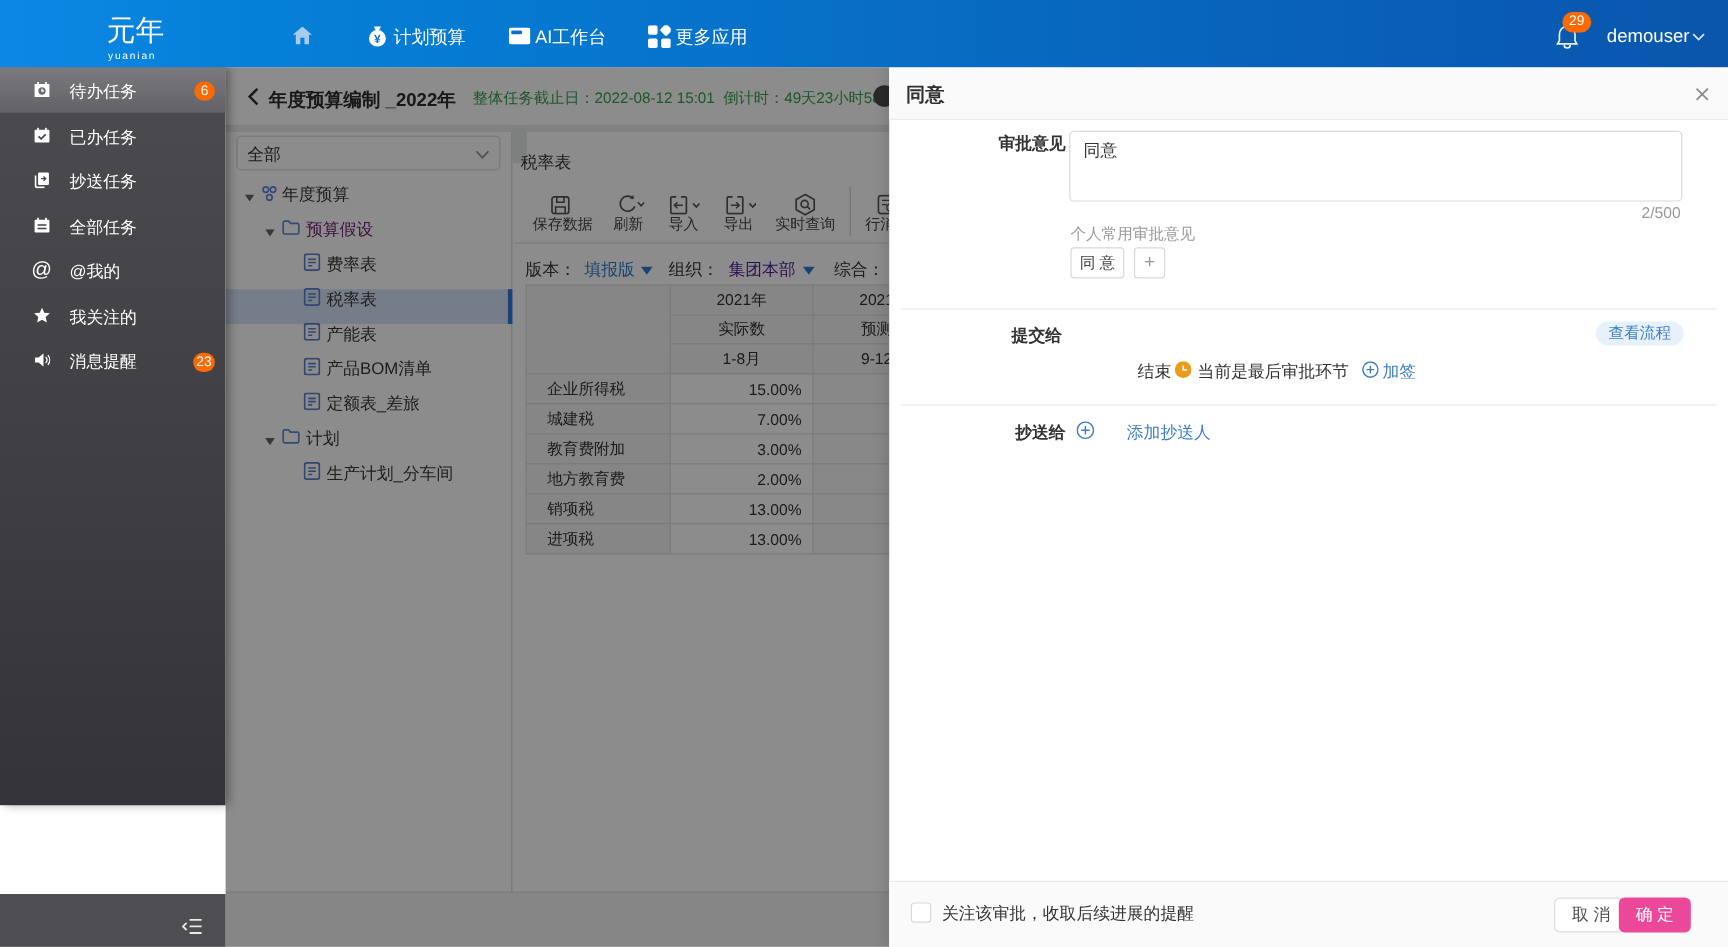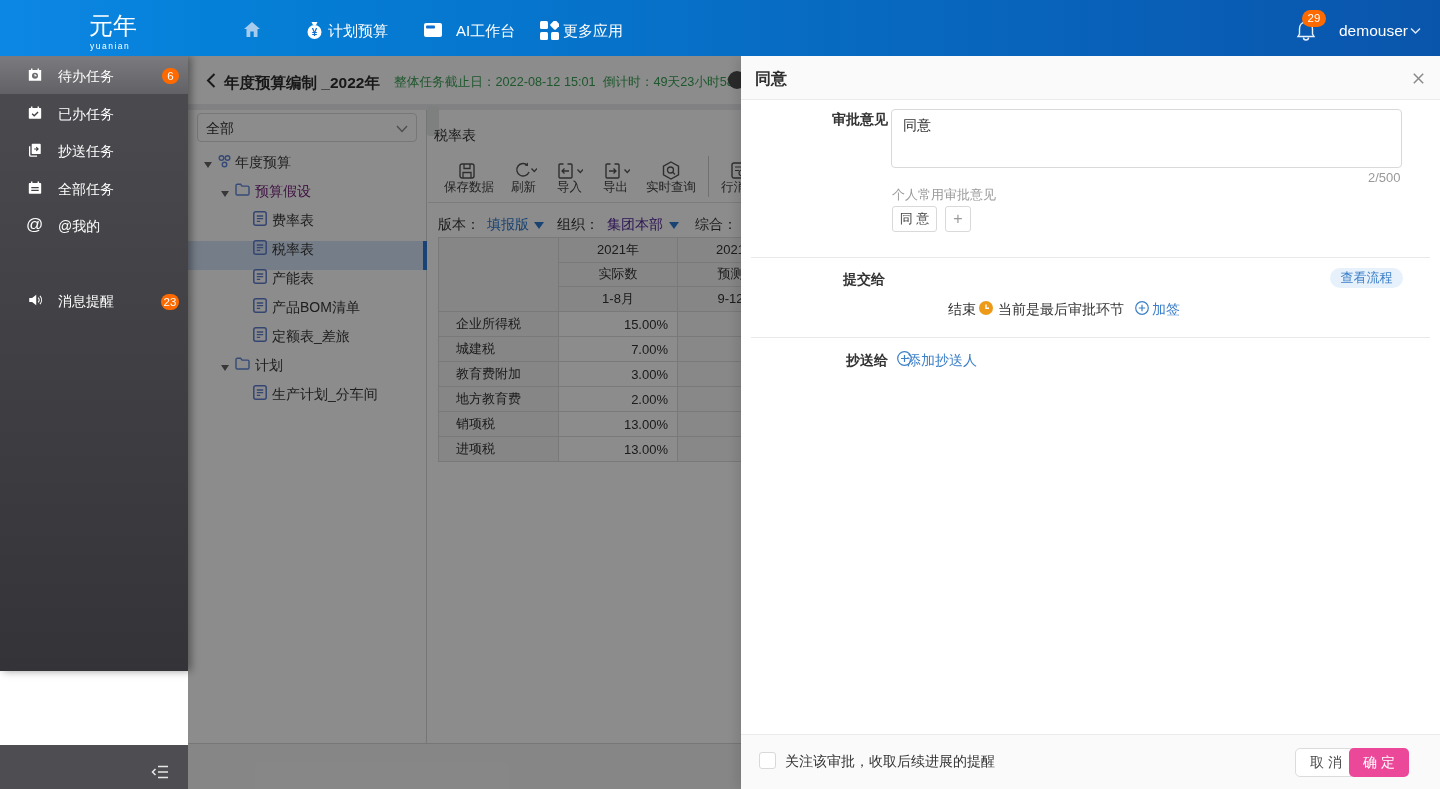--- a/index.html
+++ b/index.html
@@ -44,21 +44,21 @@
     <path d="M5.5 1 h6 l-1.5 3 h-3 z" fill="#fff"></path>
     <circle cx="8.5" cy="11" r="7" fill="#fff"></circle>
     <text x="8.5" y="15" font-size="10" font-weight="bold" fill="#0f6fd0" text-anchor="middle">¥</text>
   </svg>
   <div class="abs navtxt" style="left:328px;top:22px;">计划预算</div>
 
   <svg class="abs" style="left:424px;top:23px;" width="18" height="14" viewBox="0 0 18 14">
       <rect x="0" y="0" width="18" height="14" rx="2" fill="#fff"></rect>
       <rect x="2" y="2.5" width="9" height="3" rx="1" fill="#0f6fd0"></rect>
     </svg>
-  <div class="abs navtxt" style="left:456px;top:22px;">AI工作台</div>
+  <div class="abs navtxt" style="left:446px;top:22px;">AI工作台</div>
 
   <svg class="abs" style="left:540px;top:21px;" width="19" height="19" viewBox="0 0 19 19">
     <rect x="0" y="0" width="8" height="8" rx="1.5" fill="#fff"></rect>
     <rect x="11.2" y="0.2" width="7.6" height="7.6" rx="1.5" fill="#fff" transform="rotate(45 15 4)"></rect>
     <rect x="0" y="11" width="8" height="8" rx="1.5" fill="#fff"></rect>
     <rect x="11" y="11" width="8" height="8" rx="1.5" fill="#fff"></rect>
   </svg>
   <div class="abs navtxt" style="left:563px;top:22px;">更多应用</div>
 
   <svg class="abs" style="left:1295px;top:20px;" width="22" height="22" viewBox="0 0 22 22">
@@ -103,20 +103,26 @@
         <path d="M4.5 0.5 v3 M12.5 0.5 v3" stroke="#fff" stroke-width="1.8"></path>
         <rect x="1" y="2.5" width="15" height="13" rx="1" fill="#fff"></rect>
         <path d="M4 8 h9 M4 11.5 h9" stroke="#424246" stroke-width="1.5"></path>
       </svg>
     <div class="label">全部任务</div>
   </div>
   <div class="sideitem" style="top:150px;">
     <div class="abs" style="left:26px;top:9px;color:#fff;font-size:17px;">@</div>
     <div class="label">@我的</div>
   </div>
+  <div class="sideitem" style="top:188px;">
+    <svg class="icon" viewBox="0 0 17 17">
+        <path d="M8.5 0.5 L10.8 5.6 L16.5 6.2 L12.2 10 L13.4 15.6 L8.5 12.7 L3.6 15.6 L4.8 10 L0.5 6.2 L6.2 5.6 Z" fill="#fff"></path>
+      </svg>
+    <div class="label">我关注的</div>
+  </div>
   <div class="sideitem" style="top:225px;">
     <svg class="icon" viewBox="0 0 17 17">
         <path d="M1.5 6 h3.5 L10 2 v13 L5 11 H1.5 Z" fill="#fff"></path>
         <path d="M12.3 5.5 a4.5 4.5 0 0 1 0 6 M14.5 3.5 a7.5 7.5 0 0 1 0 10" fill="none" stroke="#fff" stroke-width="1.3"></path>
       </svg>
     <div class="label">消息提醒</div>
     <div class="badge" style="left:161px;top:13px;width:18px;">23</div>
   </div>
 
   <div class="abs" style="left:0;top:689px;width:188px;height:44px;background:#4e4e52;">
@@ -372,20 +378,20 @@
     </svg>
   <div class="abs blue" style="left:411px;top:245px;font-size:14px;">加签</div>
 
   <div class="abs" style="left:10px;top:281px;width:679px;height:1px;background:#e9e9e9;"></div>
 
   <div class="abs bold" style="left:105px;top:296px;font-size:14px;color:#333;">抄送给</div>
   <svg class="abs" style="left:156px;top:295px;" width="15" height="15" viewBox="0 0 15 15">
       <circle cx="7.5" cy="7.5" r="6.8" fill="none" stroke="#3c7fc8" stroke-width="1.2"></circle>
       <path d="M7.5 4 V11 M4 7.5 H11" stroke="#3c7fc8" stroke-width="1.2"></path>
     </svg>
-  <div class="abs blue" style="left:166px;top:296px;font-size:14px;">添加抄送人</div>
+  <div class="abs blue" style="left:198px;top:296px;font-size:14px;">添加抄送人</div>
 
   <div class="abs" style="left:0;top:678px;width:699px;height:55px;background:#fafafa;border-top:1px solid #ebebeb;"></div>
   <div class="abs" style="left:18px;top:696px;width:17px;height:17px;border:1px solid #d9d9d9;border-radius:3px;background:#fff;"></div>
   <div class="abs" style="left:44px;top:697px;font-size:14px;color:#333;">关注该审批，收取后续进展的提醒</div>
   <div class="abs" style="left:554px;top:692px;width:62px;height:29px;border:1px solid #dcdcdc;border-radius:5px;background:#fff;text-align:center;line-height:27px;font-size:14px;color:#4a4a4a;">取 消</div>
   <div class="abs" style="left:608px;top:692px;width:60px;height:29px;border-radius:5px;background:#ec4899;text-align:center;line-height:29px;font-size:14px;color:#fff;">确 定</div>
 </div>
 
 </body></html>

